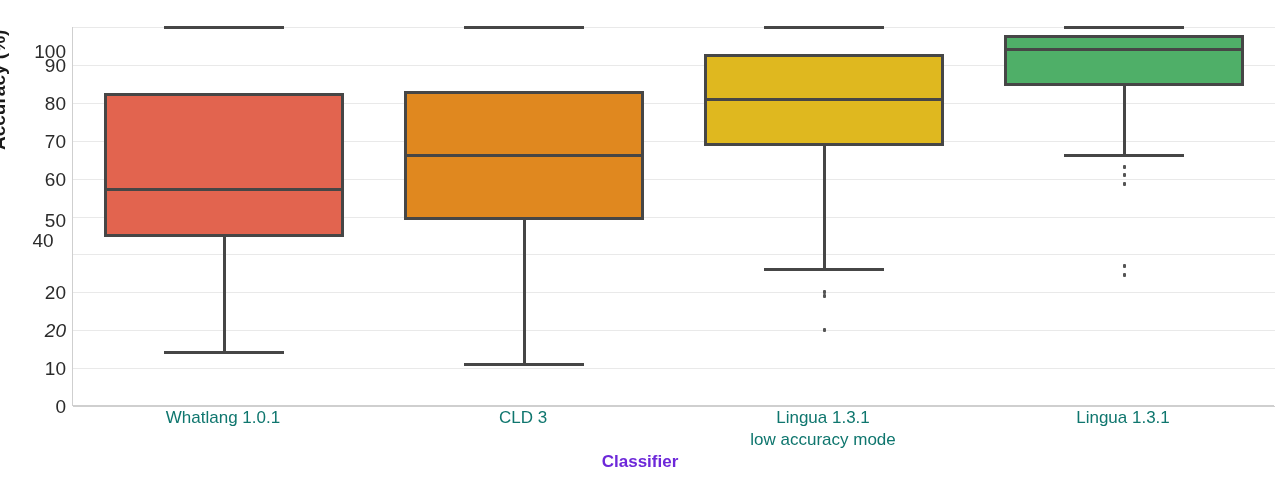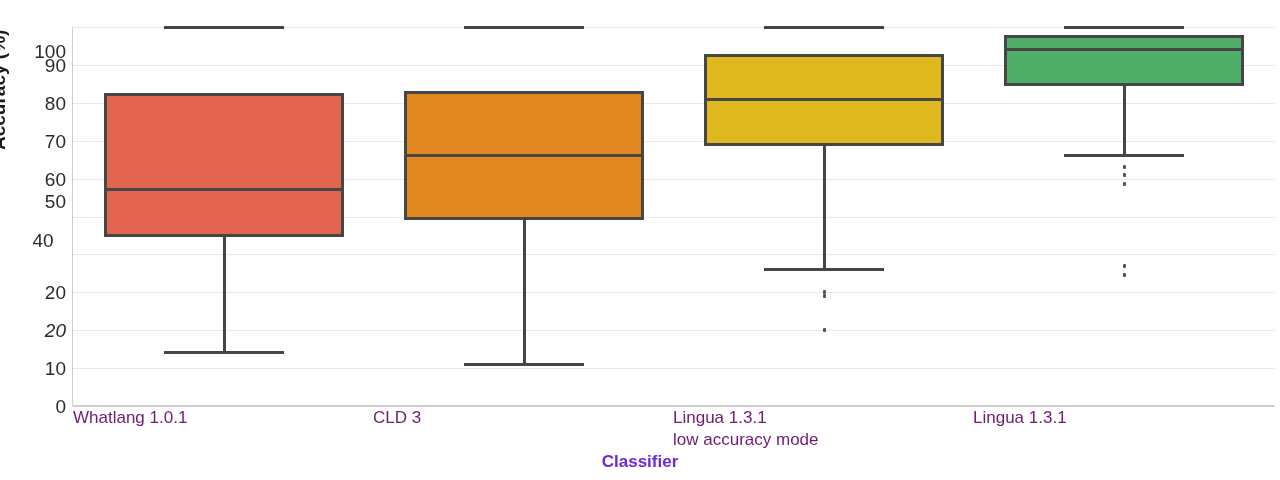--- a/index.html
+++ b/index.html
@@ -19,22 +19,22 @@
   
   .ytick{position:absolute;right:1214px;width:46px;text-align:right;
          font-size:19px;line-height:19px;color:#2b2b2b;}
   #y-axis-title{position:absolute;left:-12px;top:150px;
                 transform:rotate(-90deg);transform-origin:left top;
                 font-size:19px;font-weight:bold;color:#1a1a1a;white-space:nowrap;}
   #chart-title{position:absolute;left:0;top:3px;width:1280px;text-align:center;
                font-size:21px;font-weight:bold;color:#141414;letter-spacing:.1px;}
   #x-axis-title{position:absolute;left:0;top:452px;width:1280px;text-align:center;
                 font-size:17px;font-weight:bold;color:#6d28d9;}
-  .xtick{position:absolute;top:407px;width:300px;text-align:left;
-         font-size:17px;line-height:22px;color:#701a75;}
+  .xtick{position:absolute;top:407px;width:300px;text-align:center;
+         font-size:17px;line-height:22px;color:#0f766e;}
   .xtick .l2{display:block;}
 
   
   .boxgroup{position:absolute;top:0;height:379px;width:100%;}
   .whisker-line{position:absolute;width:3px;background:#464646;}
   .whisker-cap{position:absolute;height:3px;background:#464646;}
   .box-rect{position:absolute;border:3px solid #464646;box-sizing:border-box;}
   .median-line{position:absolute;height:3px;background:#464646;}
   .flier{position:absolute;width:3px;height:4px;background:#555;border-radius:1px;}
 </style>
@@ -105,21 +105,21 @@
         </div>
       </div>
   </div>
 
   <div id="yticks-layer">
       <div class="ytick" style="top: 2px; margin-top: 40px;">100</div>
       <div class="ytick" style="top: 55.9px;">90</div>
       <div class="ytick" style="top: 93.8px;">80</div>
       <div class="ytick" style="top: 131.7px;">70</div>
       <div class="ytick" style="top: 169.6px;">60</div>
-      <div class="ytick" style="top: 192px;">50</div>
+      <div class="ytick" style="top: 211px;">50</div>
       <div class="ytick" style="top: 231px; text-align: center;">40</div>
       <div class="ytick" style="top: 283.3px;">20</div>
       <div class="ytick" style="top: 321.2px; font-style: italic;">20</div>
       <div class="ytick" style="top: 359.1px;">10</div>
       <div class="ytick" style="top: 397px;">0</div>
     </div>
   <div id="xticks-layer">
       <div class="xtick" style="left: 73px;"><span>Whatlang 1.0.1</span></div>
       <div class="xtick" style="left: 373px;"><span>CLD 3</span></div>
       <div class="xtick" style="left: 673px;"><span>Lingua 1.3.1</span><span class="l2">low accuracy mode</span></div>

